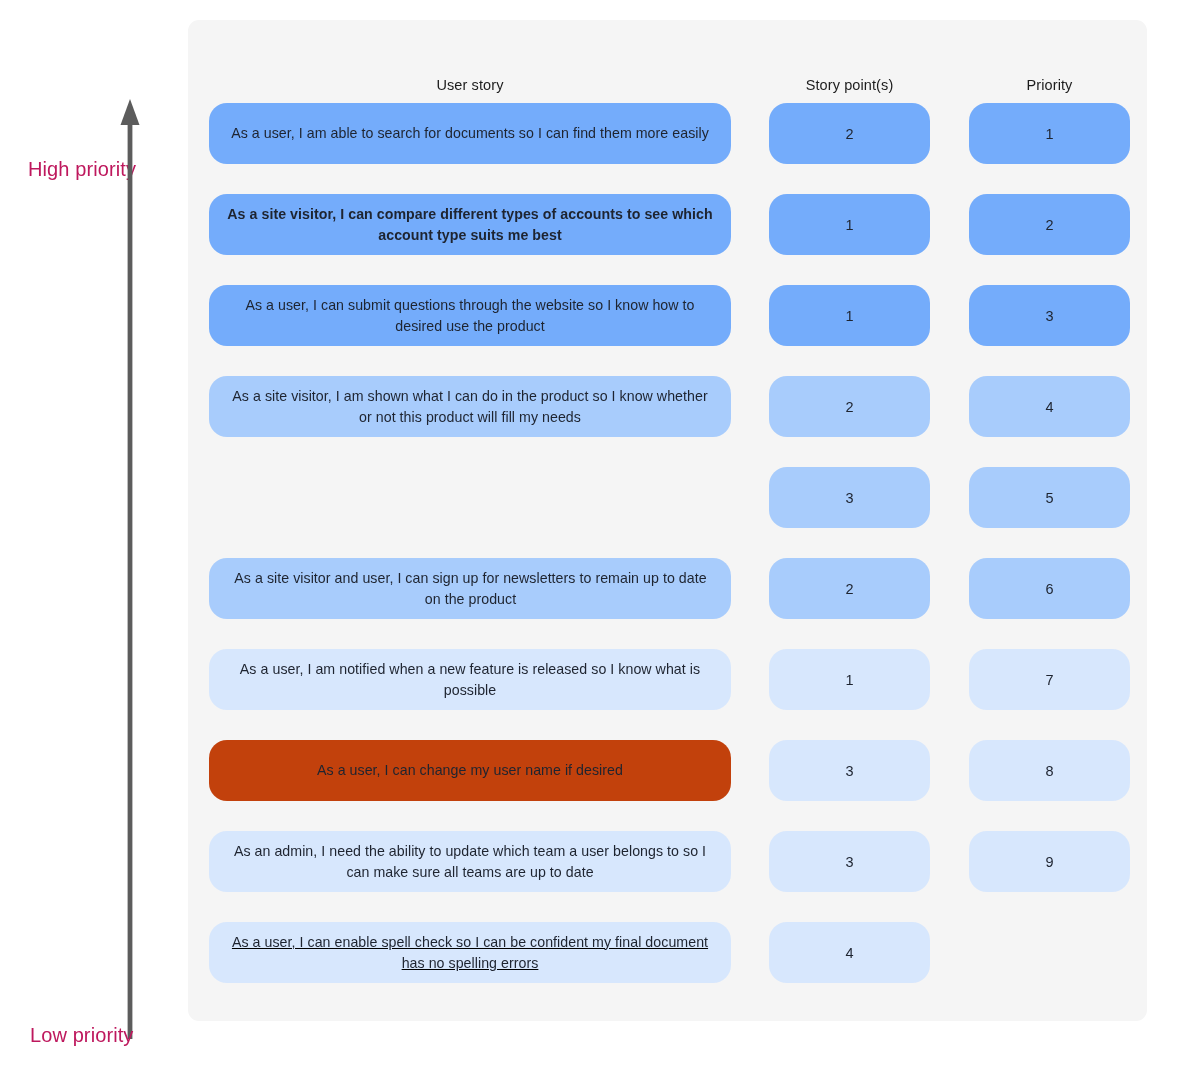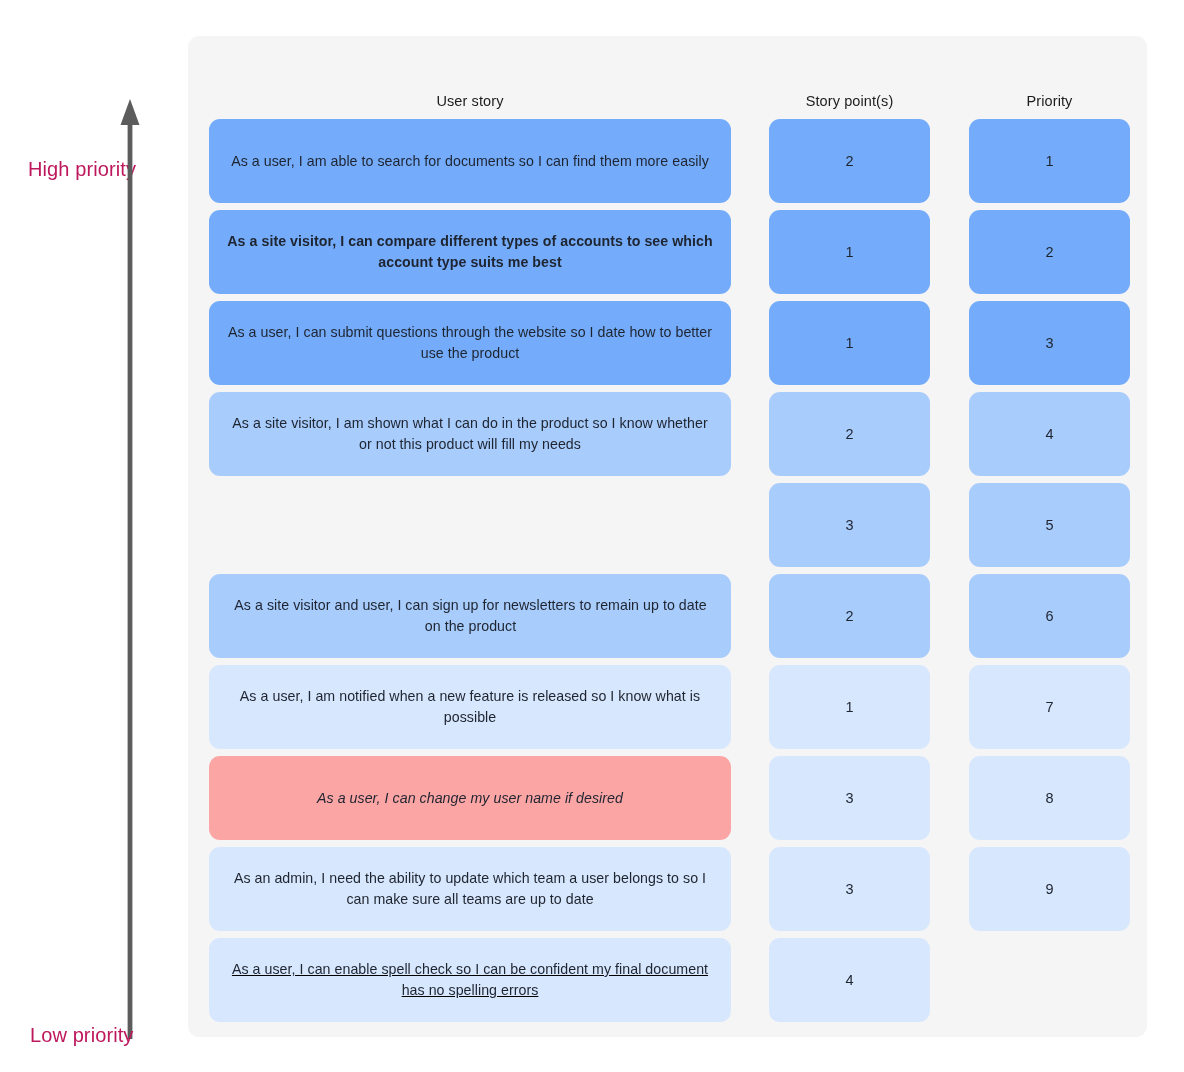--- a/index.html
+++ b/index.html
@@ -38,21 +38,21 @@
     letter-spacing: 0.1px;
     margin-top: 24px;
   }
   #label-high { left: 28px; top: 134px; }
   #label-low  { left: 30px; top: 1000px; }
 
   
   #board-panel {
     position: absolute;
     left: 188px;
-    top: 36px;
+    top: 20px;
     width: 959px;
     height: 1001px;
     background: #f5f5f5;
     border-radius: 11px;
   }
 
   
   .col-header {
     position: absolute;
     top: 57px;
@@ -73,22 +73,22 @@
     width: 959px;
   }
   .row {
     position: relative;
     height: 80px;
     margin-bottom: 11px;
   }
   .cell {
     position: absolute;
     top: 0;
-    height: 84px;
-    border-radius: 11px;
+    height: 61px;
+    border-radius: 18px;
     display: flex;
     align-items: center;
     justify-content: center;
     box-sizing: border-box;
   }
   .cell-story {
     left: 21px;
     width: 522px;
     padding: 0 18px;
   }
@@ -149,21 +149,21 @@
         </div>
         <div class="cell cell-points" style="background: rgb(116, 172, 251);">
           <span class="cell-num">1</span>
         </div>
         <div class="cell cell-priority" style="background: rgb(116, 172, 251);">
           <span class="cell-num">2</span>
         </div>
       </div>
       <div class="row">
         <div class="cell cell-story" style="background: rgb(116, 172, 251);">
-          <span class="cell-text">As a user, I can submit questions through the website so I date how to better use the product</span>
+          <span class="cell-text">As a user, I can submit questions through the website so I know how to desired use the product</span>
         </div>
         <div class="cell cell-points" style="background: rgb(116, 172, 251);">
           <span class="cell-num">1</span>
         </div>
         <div class="cell cell-priority" style="background: rgb(116, 172, 251);">
           <span class="cell-num">3</span>
         </div>
       </div>
       <div class="row">
         <div class="cell cell-story" style="background: rgb(168, 204, 252);">
@@ -200,21 +200,21 @@
           <span class="cell-text">As a user, I am notified when a new feature is released so I know what is possible</span>
         </div>
         <div class="cell cell-points" style="background: rgb(215, 231, 253);">
           <span class="cell-num">1</span>
         </div>
         <div class="cell cell-priority" style="background: rgb(215, 231, 253);">
           <span class="cell-num">7</span>
         </div>
       </div>
       <div class="row">
-        <div class="cell cell-story" style="background: #fca5a5; font-style: italic;">
+        <div class="cell cell-story" style="background: #c2410c;">
           <span class="cell-text">As a user, I can change my user name if desired</span>
         </div>
         <div class="cell cell-points" style="background: rgb(215, 231, 253);">
           <span class="cell-num">3</span>
         </div>
         <div class="cell cell-priority" style="background: rgb(215, 231, 253);">
           <span class="cell-num">8</span>
         </div>
       </div>
       <div class="row">

